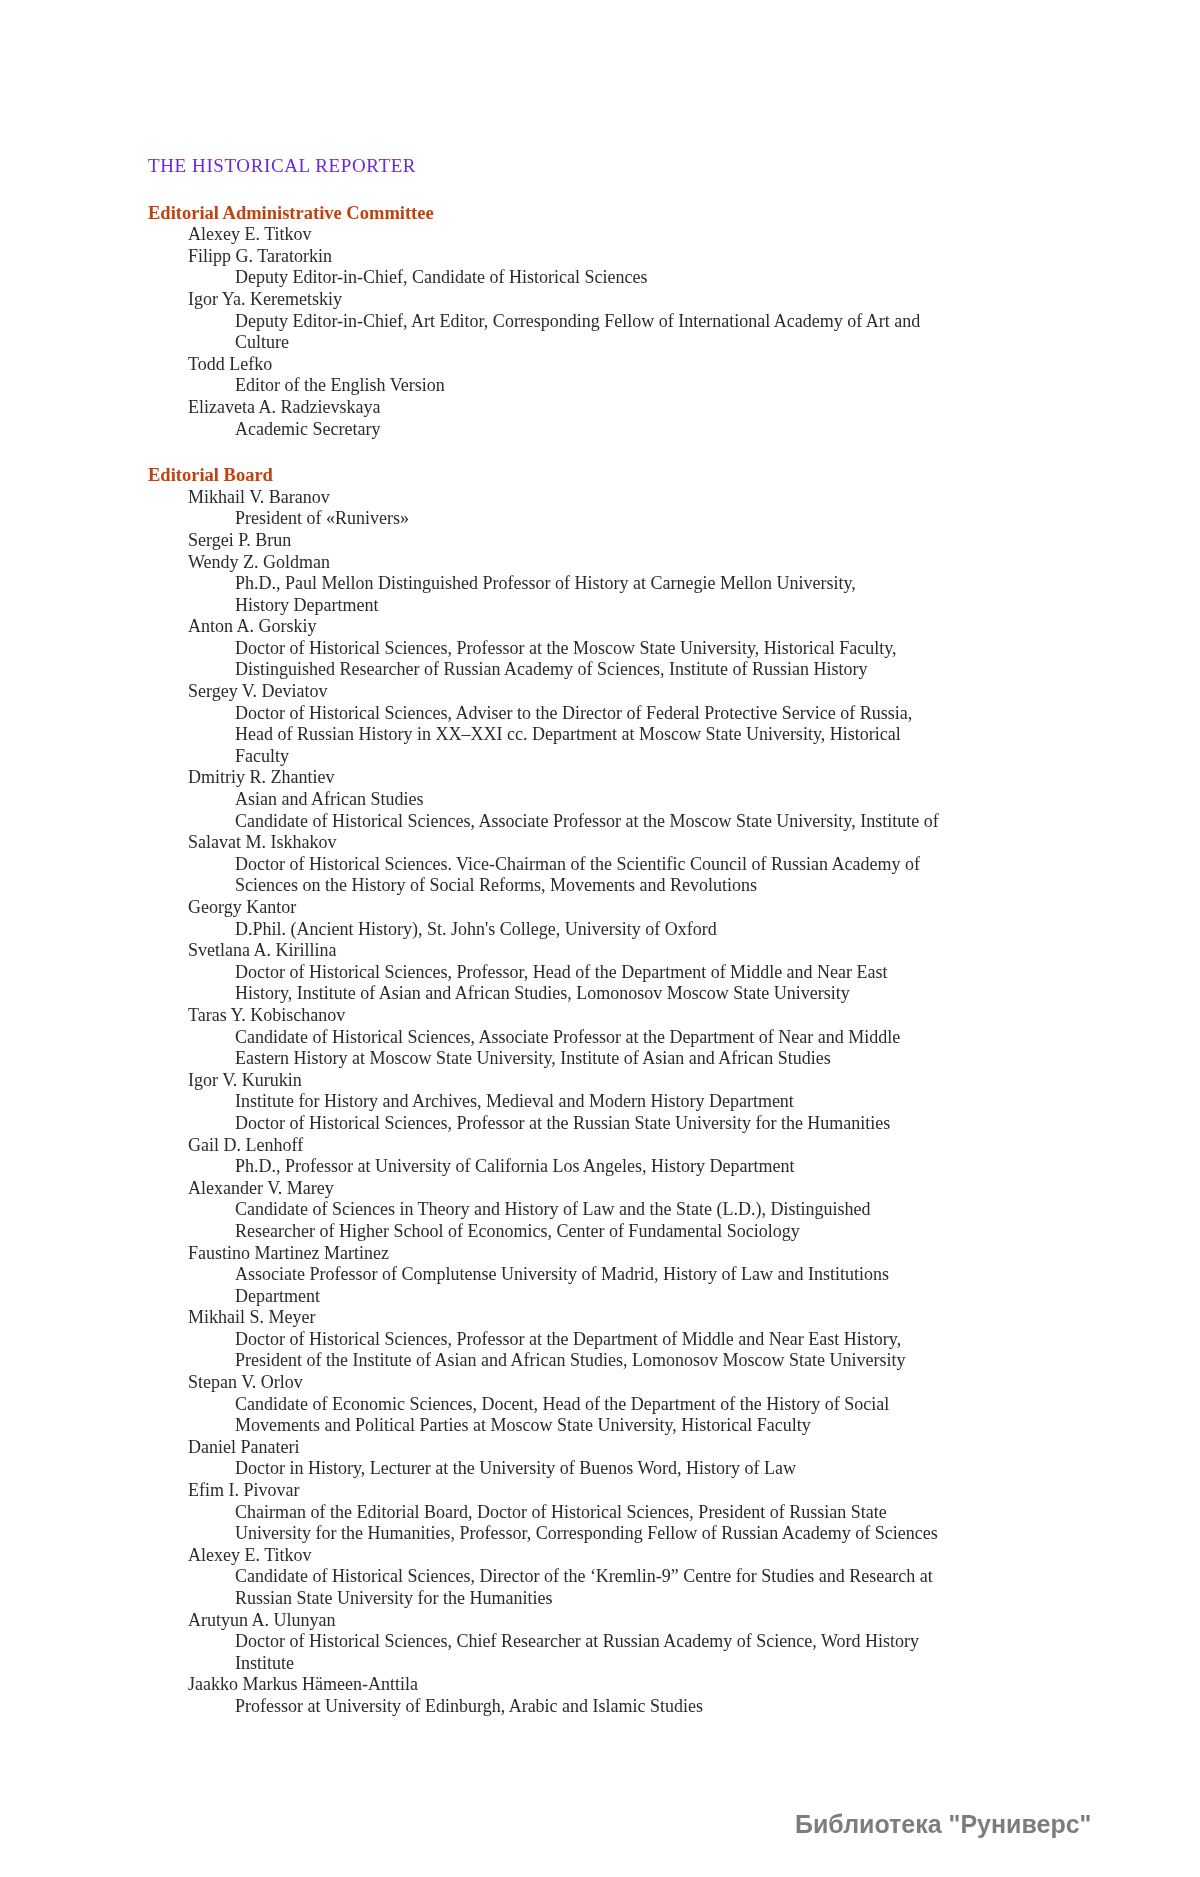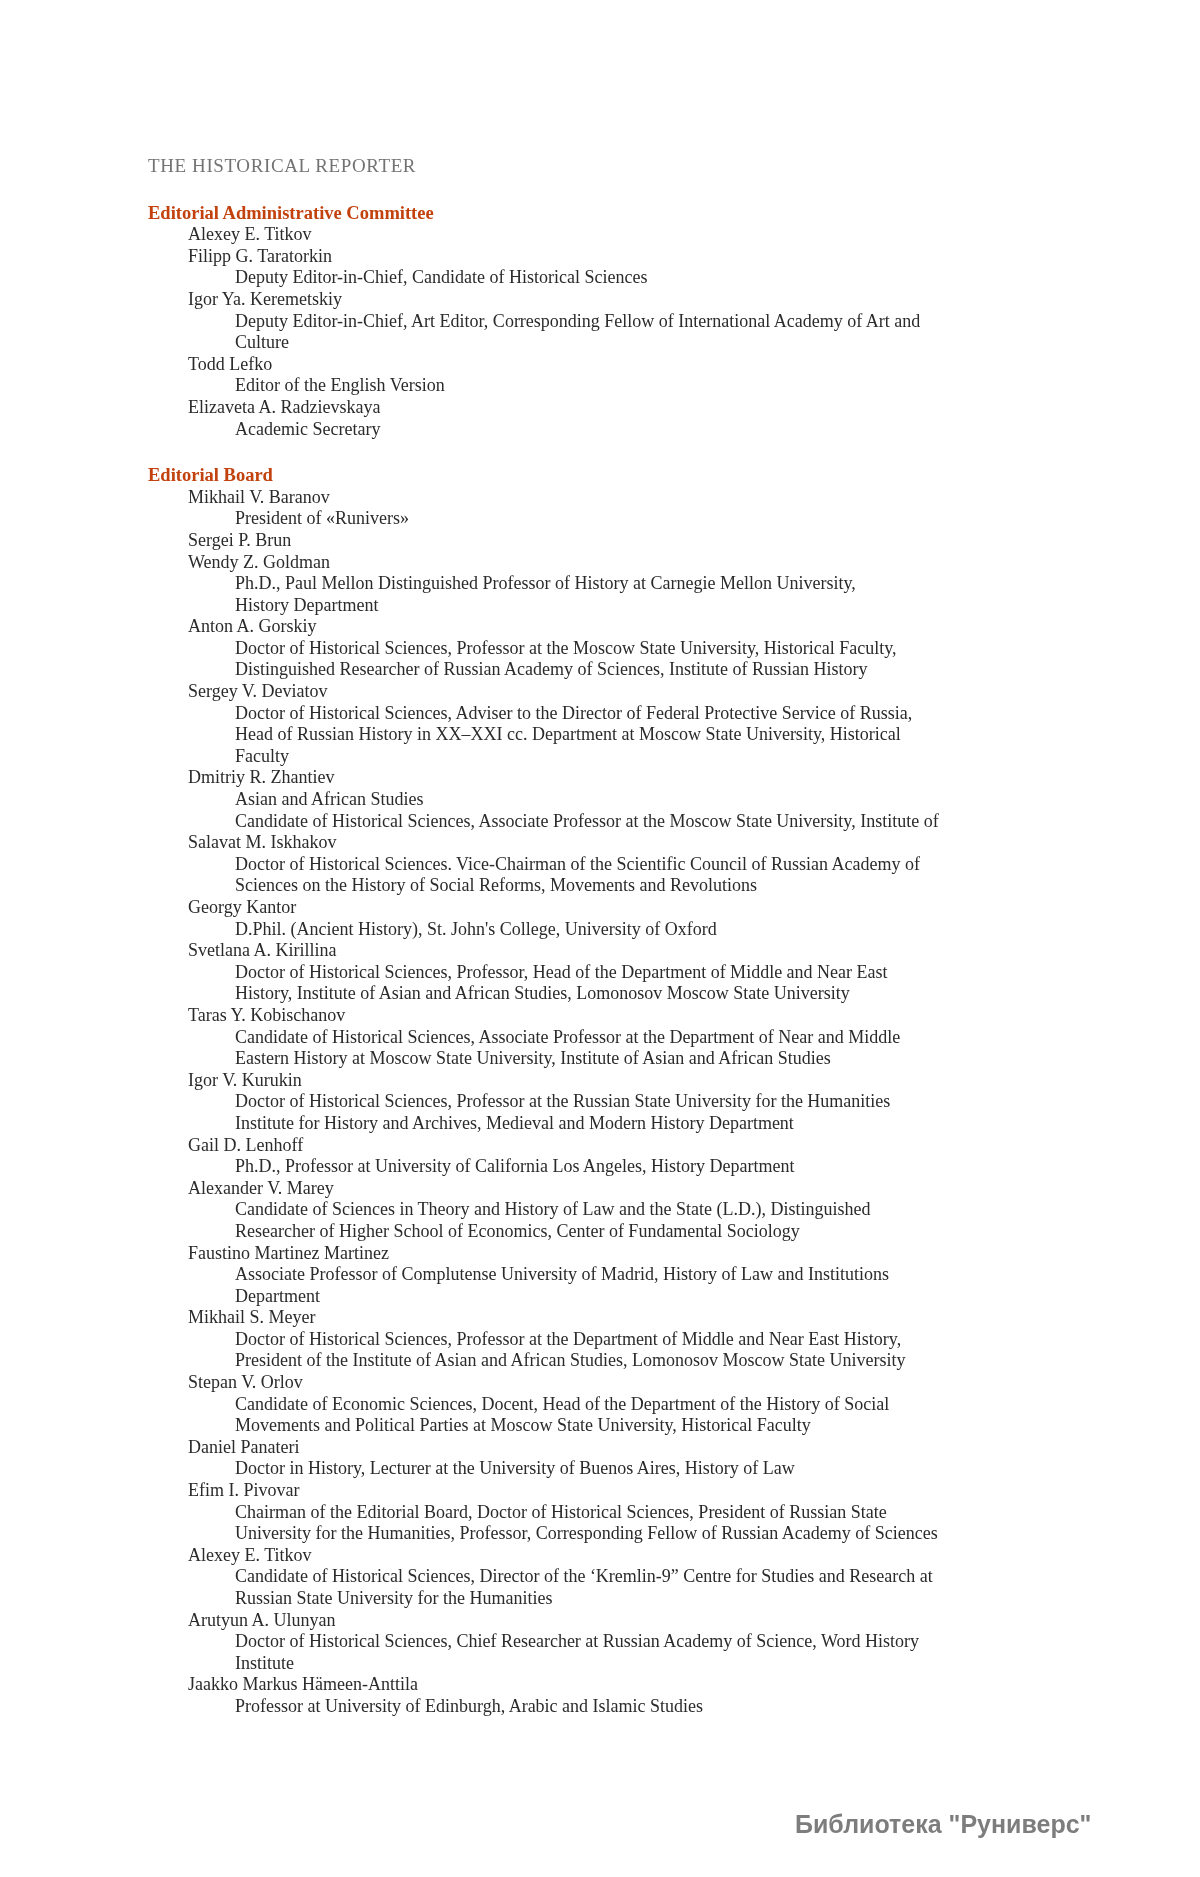--- a/index.html
+++ b/index.html
@@ -15,21 +15,21 @@
   .content {
     position: absolute;
     left: 148px;
     top: 155px;
     width: 980px;
   }
   .doc-title {
     font-size: 19px;
     line-height: 21.6px;
     letter-spacing: 0.6px;
-    color: #737373;
+    color: #6d28d9;
     margin-bottom: 26px;
     white-space: nowrap;
   }
   .section { margin-bottom: 25px; }
   .section-heading {
     font-weight: bold;
     font-size: 18.5px;
     line-height: 21.6px;
     color: #c2410c;
     white-space: nowrap;
@@ -100,38 +100,38 @@
           <div class="member-role-line">Sciences on the History of Social Reforms, Movements and Revolutions</div>
           <div class="member-name">Georgy Kantor</div>
           <div class="member-role-line">D.Phil. (Ancient History), St. John's College, University of Oxford</div>
           <div class="member-name">Svetlana A. Kirillina</div>
           <div class="member-role-line">Doctor of Historical Sciences, Professor, Head of the Department of Middle and Near East</div>
           <div class="member-role-line">History, Institute of Asian and African Studies, Lomonosov Moscow State University</div>
           <div class="member-name">Taras Y. Kobischanov</div>
           <div class="member-role-line">Candidate of Historical Sciences, Associate Professor at the Department of Near and Middle</div>
           <div class="member-role-line">Eastern History at Moscow State University, Institute of Asian and African Studies</div>
           <div class="member-name">Igor V. Kurukin</div>
+          <div class="member-role-line">Institute for History and Archives, Medieval and Modern History Department</div>
           <div class="member-role-line">Doctor of Historical Sciences, Professor at the Russian State University for the Humanities</div>
-          <div class="member-role-line">Institute for History and Archives, Medieval and Modern History Department</div>
           <div class="member-name">Gail D. Lenhoff</div>
           <div class="member-role-line">Ph.D., Professor at University of California Los Angeles, History Department</div>
           <div class="member-name">Alexander V. Marey</div>
           <div class="member-role-line">Candidate of Sciences in Theory and History of Law and the State (L.D.), Distinguished</div>
           <div class="member-role-line">Researcher of Higher School of Economics, Center of Fundamental Sociology</div>
           <div class="member-name">Faustino Martinez Martinez</div>
           <div class="member-role-line">Associate Professor of Complutense University of Madrid, History of Law and Institutions</div>
           <div class="member-role-line">Department</div>
           <div class="member-name">Mikhail S. Meyer</div>
           <div class="member-role-line">Doctor of Historical Sciences, Professor at the Department of Middle and Near East History,</div>
           <div class="member-role-line">President of the Institute of Asian and African Studies, Lomonosov Moscow State University</div>
           <div class="member-name">Stepan V. Orlov</div>
           <div class="member-role-line">Candidate of Economic Sciences, Docent, Head of the Department of the History of Social</div>
           <div class="member-role-line">Movements and Political Parties at Moscow State University, Historical Faculty</div>
           <div class="member-name">Daniel Panateri</div>
-          <div class="member-role-line">Doctor in History, Lecturer at the University of Buenos Aires, History of Law</div>
+          <div class="member-role-line">Doctor in History, Lecturer at the University of Buenos Word, History of Law</div>
           <div class="member-name">Efim I. Pivovar</div>
           <div class="member-role-line">Chairman of the Editorial Board, Doctor of Historical Sciences, President of Russian State</div>
           <div class="member-role-line">University for the Humanities, Professor, Corresponding Fellow of Russian Academy of Sciences</div>
           <div class="member-name">Alexey E. Titkov</div>
           <div class="member-role-line">Candidate of Historical Sciences, Director of the ‘Kremlin-9” Centre for Studies and Research at</div>
           <div class="member-role-line">Russian State University for the Humanities</div>
           <div class="member-name">Arutyun A. Ulunyan</div>
           <div class="member-role-line">Doctor of Historical Sciences, Chief Researcher at Russian Academy of Science, Word History</div>
           <div class="member-role-line">Institute</div>
           <div class="member-name">Jaakko Markus Hämeen-Anttila</div>

